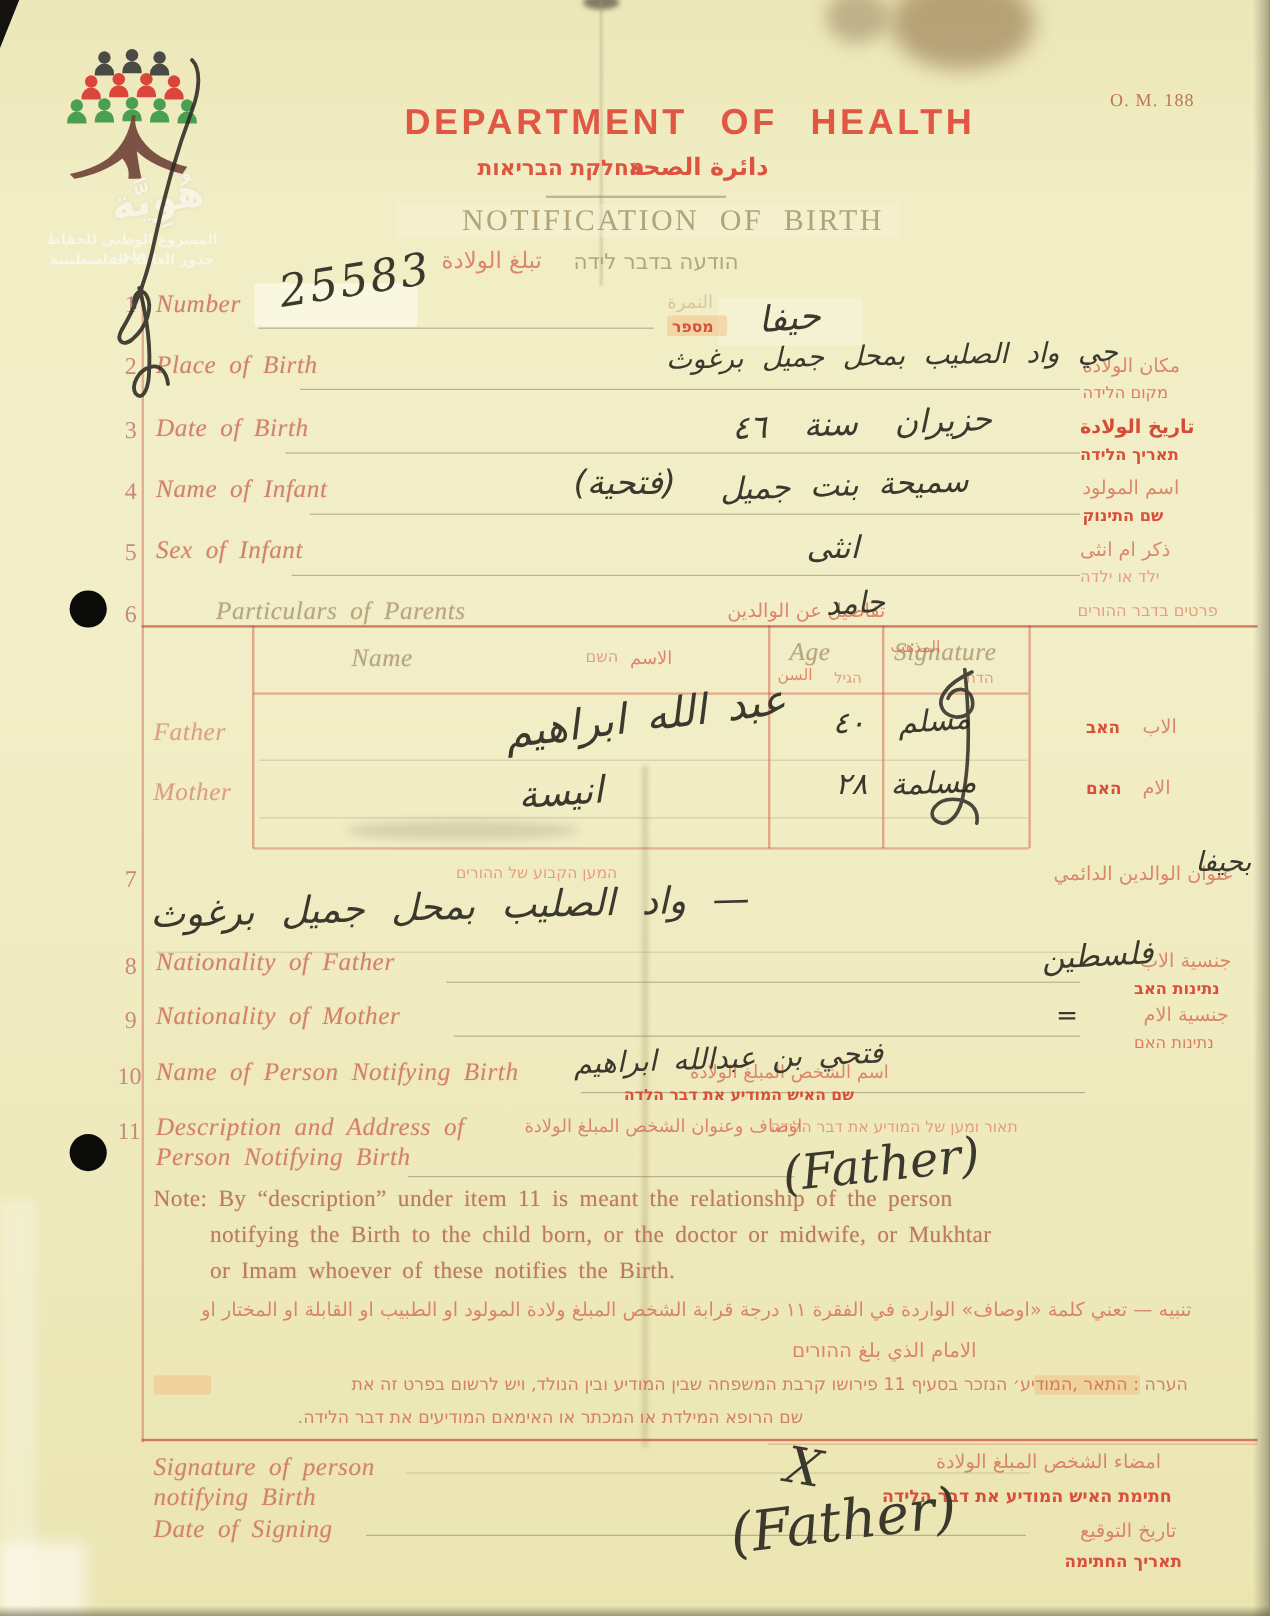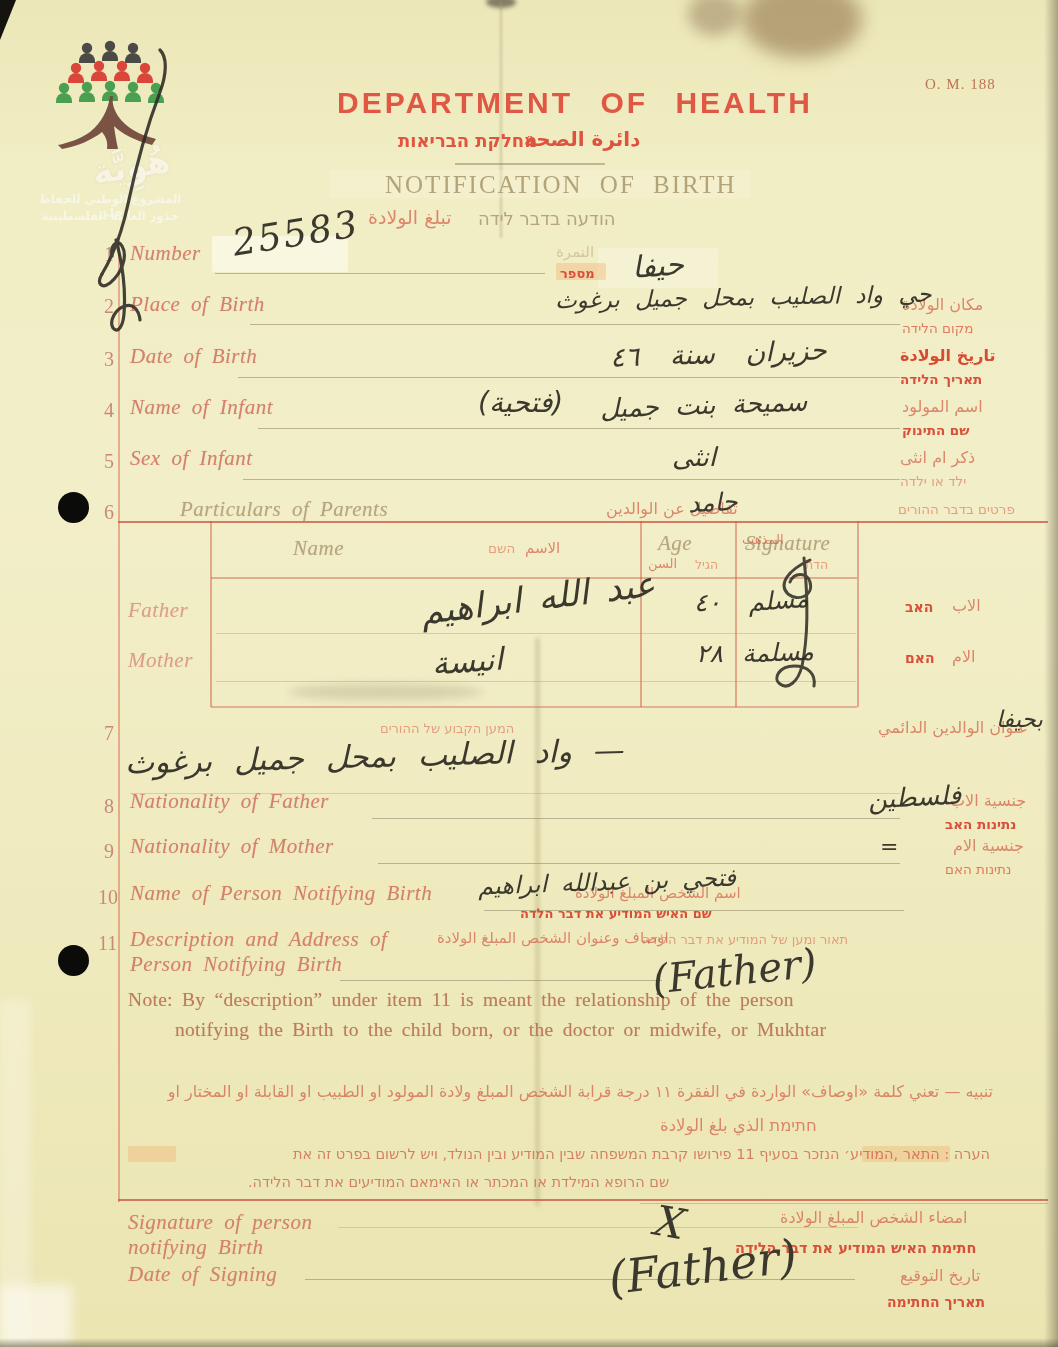--- a/index.html
+++ b/index.html
@@ -180,22 +180,23 @@
 
   <div class="num" style="left:98px;top:932px;">11</div>
   <div class="en" style="left:130px;top:927px;">Description and Address of</div>
   <div class="en" style="left:130px;top:952px;">Person Notifying Birth</div>
   <div class="ar fade2" style="left:437px;top:929px;font-size:15px;">اوصاف وعنوان الشخص المبلغ الولادة</div>
   <div class="he fade" style="left:642px;top:932px;font-size:13px;">תאור ומען של המודיע את דבר הלידה</div>
   <div class="ul" style="left:340px;top:980px;width:322px;"></div>
 
   <div class="notetxt" style="left:128px;top:989px;">Note:  By “description” under item 11 is meant the relationship of the person</div>
   <div class="notetxt" style="left:175px;top:1019px;">notifying the Birth to the child born, or the doctor or midwife, or Mukhtar</div>
+  <div class="notetxt" style="left:175px;top:1049px;">or Imam whoever of these notifies the Birth.</div>
   <div class="ar fade2" style="left:125px;top:1082px;width:868px;text-align:right;font-size:16px;white-space:normal;">تنبيه — تعني كلمة «اوصاف» الواردة في الفقرة ١١ درجة قرابة الشخص المبلغ ولادة المولود او الطبيب او القابلة او المختار او</div>
-  <div class="ar fade2" style="left:660px;top:1116px;font-size:16.5px;">חתימת الذي بلغ الولادة</div>
+  <div class="ar fade2" style="left:660px;top:1116px;font-size:16.5px;">الامام الذي بلغ ההורים</div>
   <div class="he fade2" style="left:130px;top:1146px;width:860px;text-align:right;font-size:14.5px;white-space:normal;color:#cc5942;">הערה : התאר ,המודיע׳ הנזכר בסעיף 11 פירושו קרבת המשפחה שבין המודיע ובין הנולד, ויש לרשום בפרט זה את</div>
   <div class="he fade2" style="left:248px;top:1174px;font-size:14.5px;color:#cc5942;">שם הרופא המילדת או המכתר או האימאם המודיעים את דבר הלידה.</div>
 
   <div class="rl" style="left:118px;top:1199px;width:930px;height:2px;"></div>
   <div class="rl" style="left:640px;top:1203px;width:408px;height:1px;opacity:.45;"></div>
   <div class="en" style="left:128px;top:1210px;">Signature of person</div>
   <div class="en" style="left:128px;top:1235px;">notifying Birth</div>
   <div class="ul" style="left:338px;top:1227px;width:520px;opacity:.5;"></div>
   <div class="ar fade2" style="left:780px;top:1208px;">امضاء الشخص المبلغ الولادة</div>
   <div class="he bold" style="left:735px;top:1240px;font-size:14.5px;">חתימת האיש המודיע את דבר הלידה</div>

